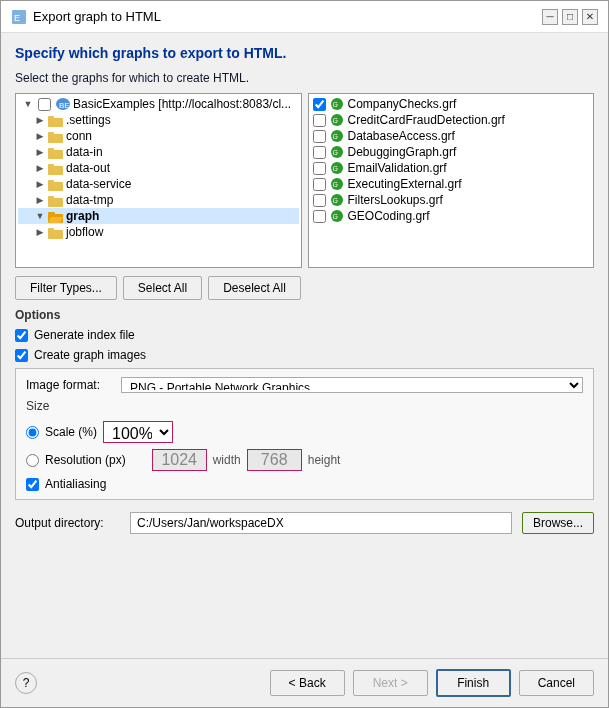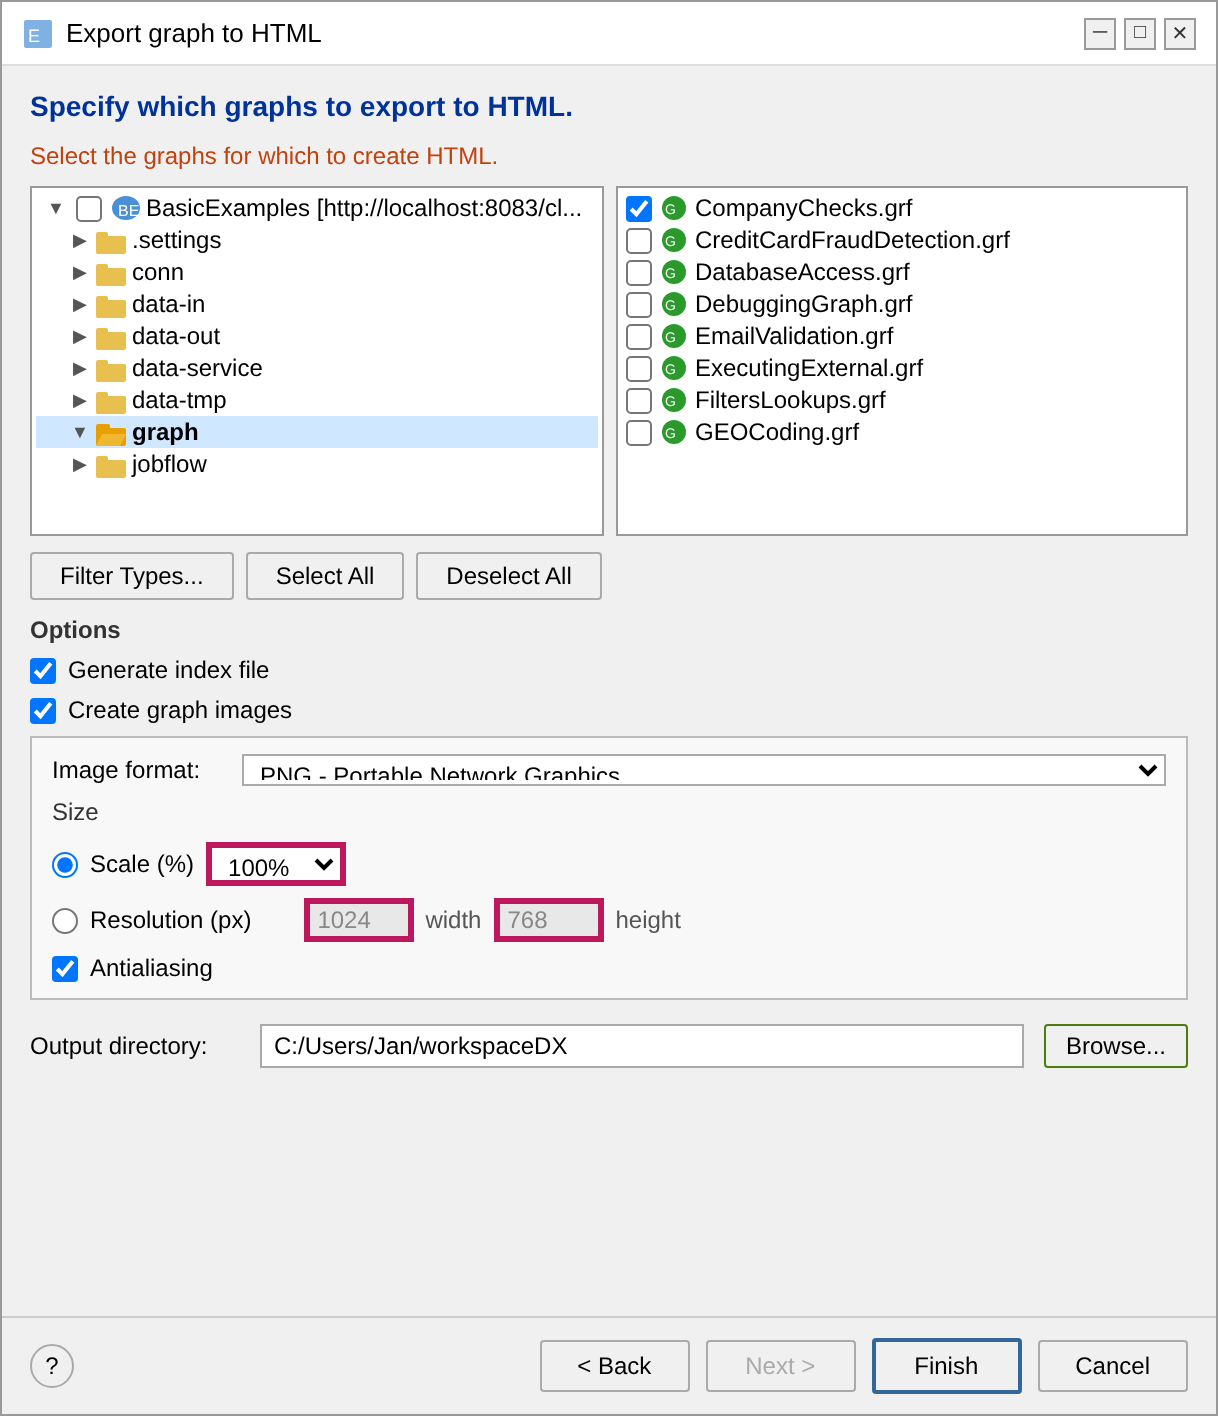--- a/index.html
+++ b/index.html
@@ -56,21 +56,21 @@
       flex-direction: column;
       gap: 8px;
     }
     .heading {
       font-size: 14px;
       font-weight: bold;
       color: #003399;
     }
     .subheading {
       font-size: 12px;
-      color: #c2410c;
+      color: #0f172a;
       margin-top: 2px;
     }
     .tree-files-row {
       display: flex;
       gap: 6px;
       height: 175px;
     }
     .tree-panel {
       flex: 1;
       border: 1px solid #999;
@@ -178,25 +178,26 @@
     .radio-row {
       display: flex;
       align-items: center;
       gap: 6px;
       font-size: 12px;
     }
     .radio-row input[type=radio] {
       margin: 0;
     }
     .scale-input, .res-input {
-      border: 3px solid #be185d;
+      border: 1px solid #be185d;
       background: #fff;
       padding: 2px 4px;
-      font-size: 12px;
+      font-size: 16px;
       height: 22px;
+      text-align: center;
     }
     .scale-input { width: 70px; }
     .res-input { width: 55px; }
     .res-input.disabled-field {
       background: #e8e8e8;
       color: #888;
     }
     .width-label, .height-label {
       font-size: 12px;
       color: #555;

